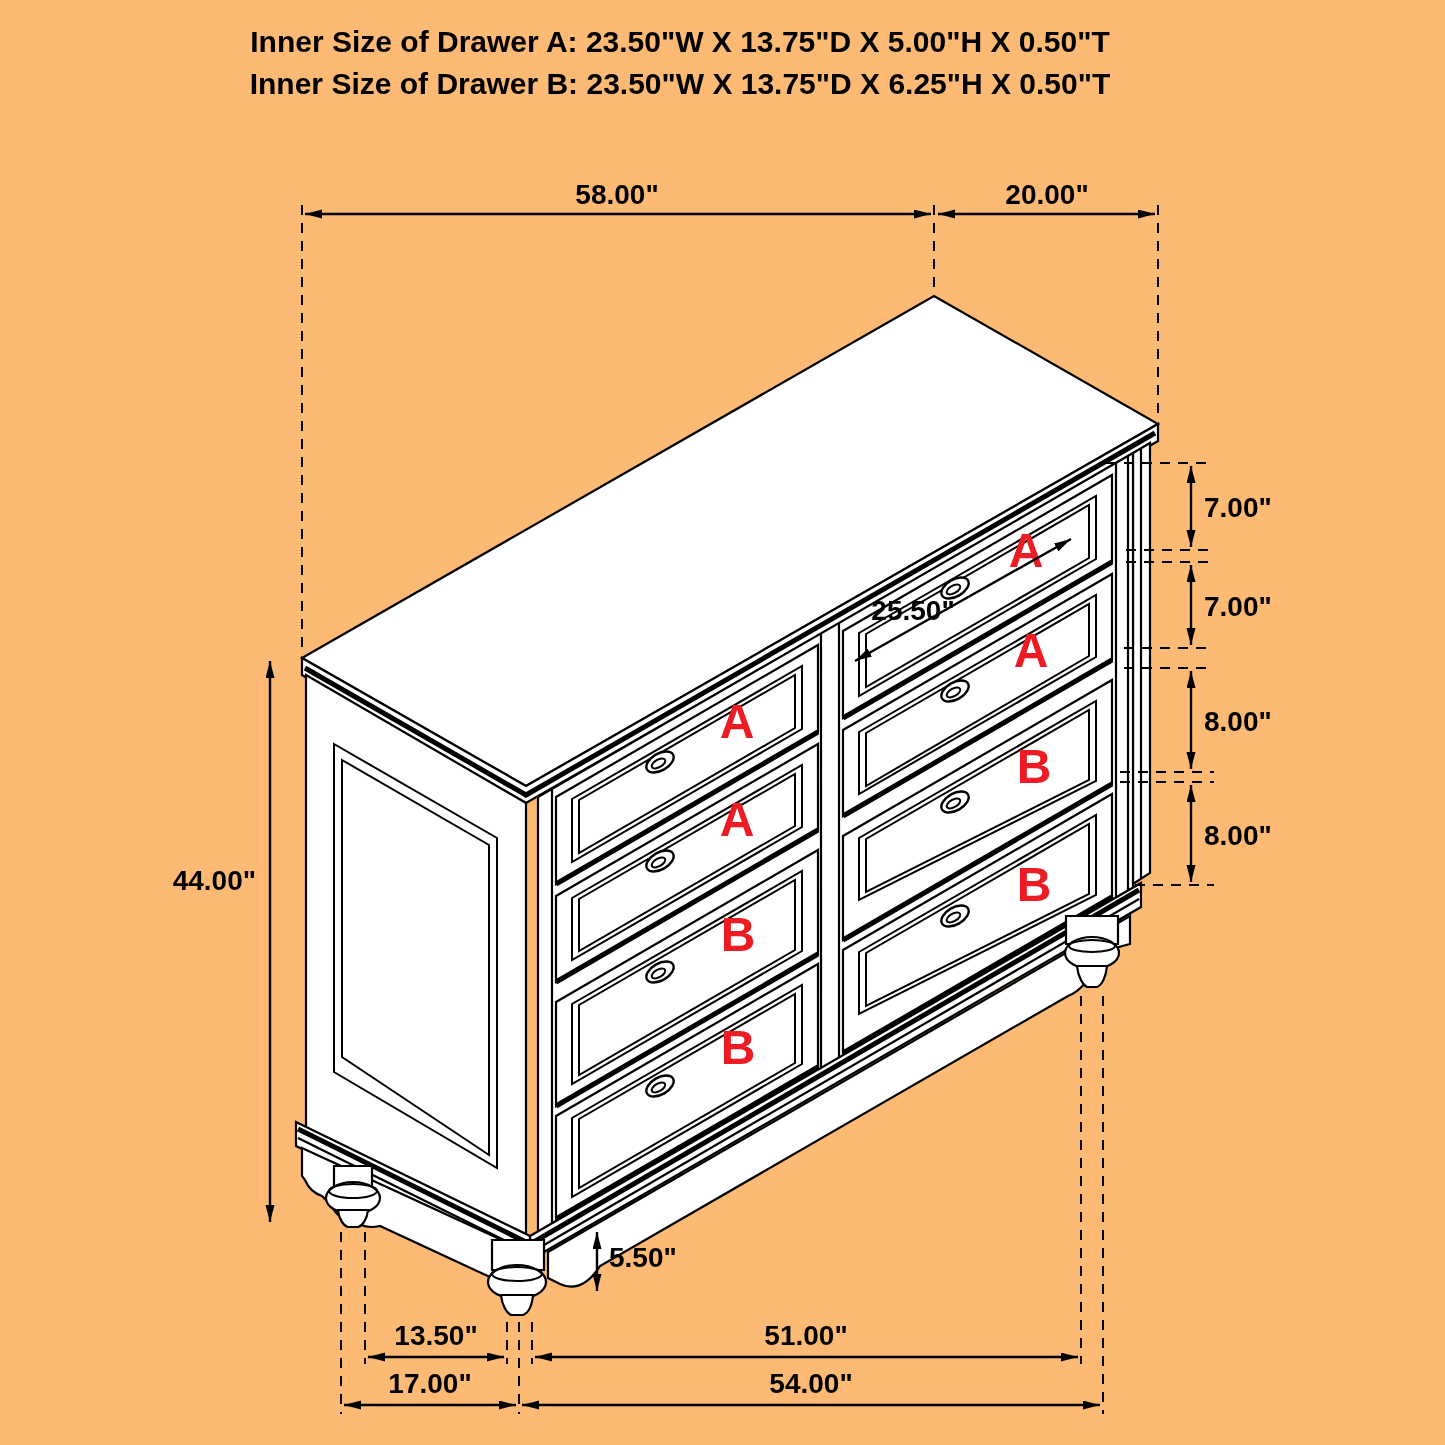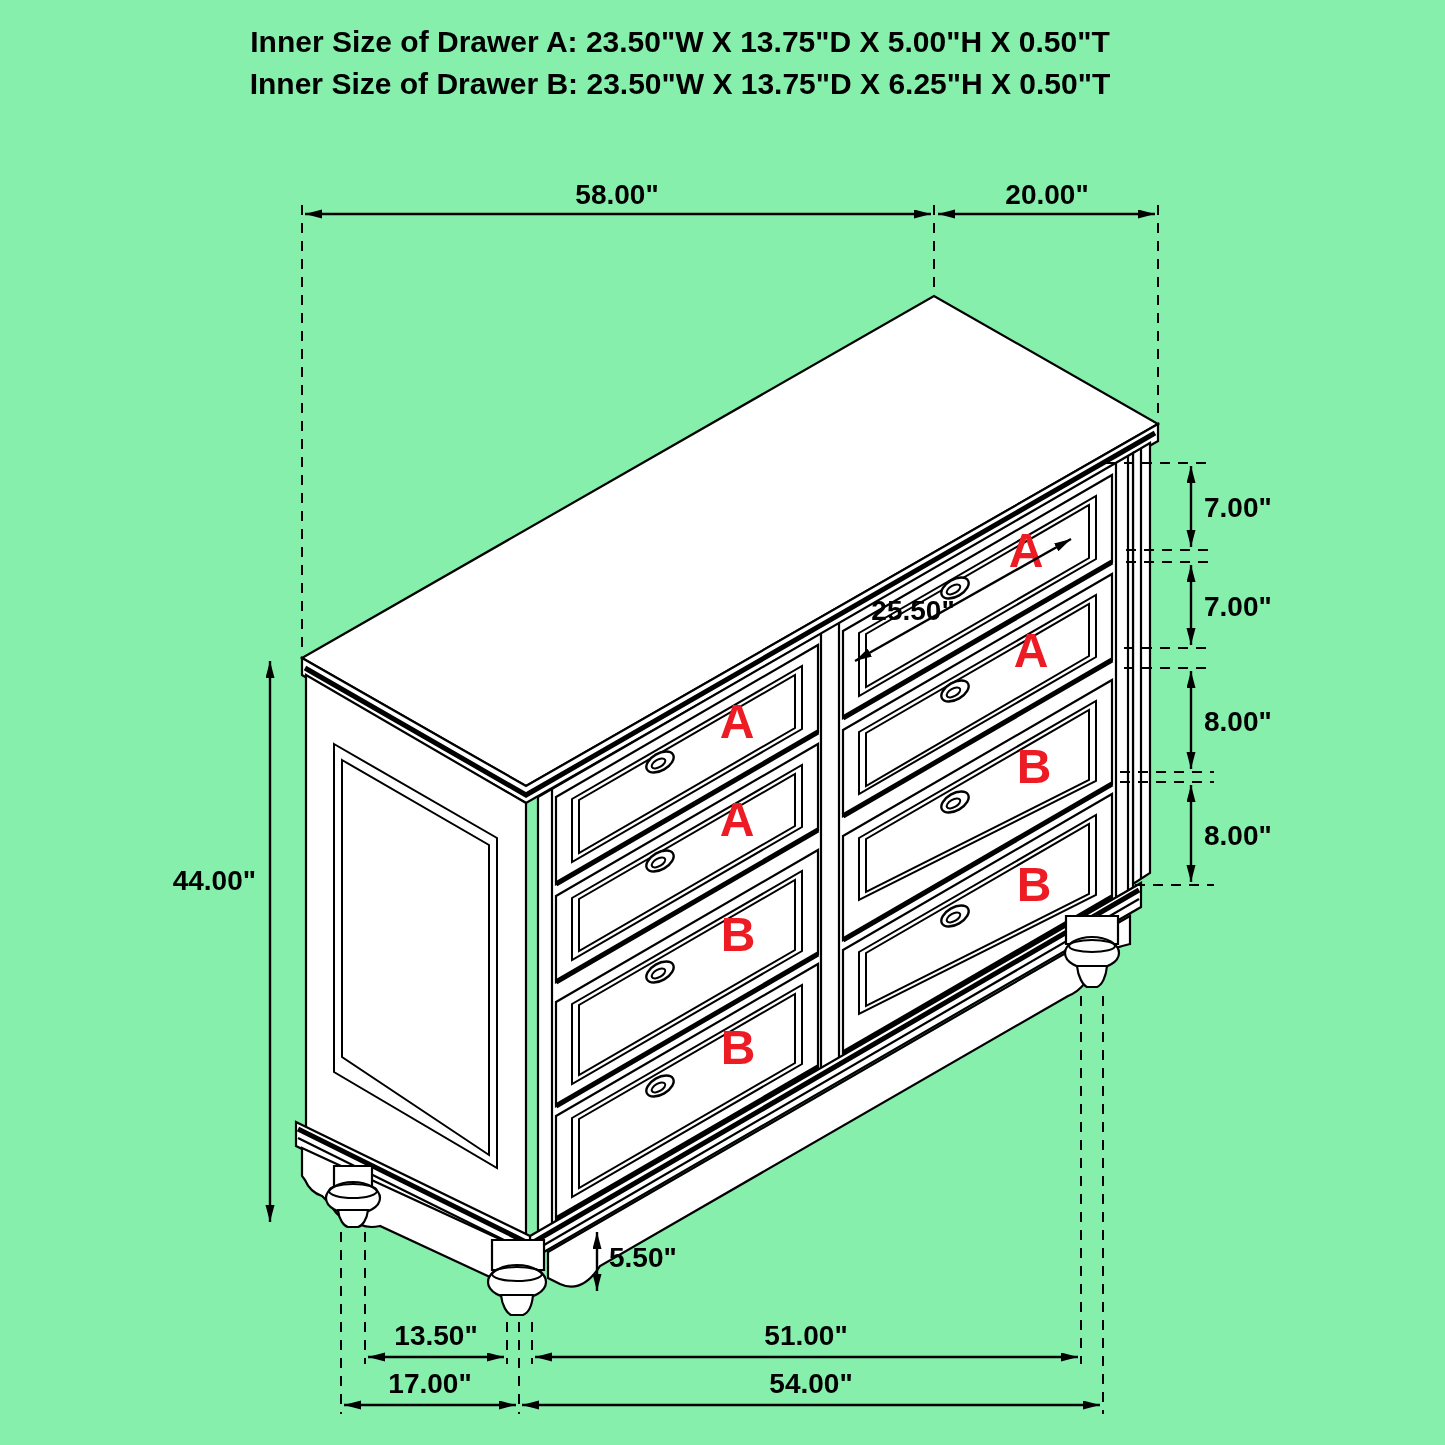--- a/index.html
+++ b/index.html
@@ -1,16 +1,16 @@
 <!DOCTYPE html>
 <html><head>
 <meta charset="utf-8">
 <style>
   html,body{margin:0;padding:0;background:#fff;}
-  #stage{position:relative;width:1445px;height:1445px;background:#86efac;overflow:hidden;}
+  #stage{position:relative;width:1445px;height:1445px;background:#fdba74;overflow:hidden;}
   svg{display:block;}
   .hdr{font:bold 30px "Liberation Sans",sans-serif;fill:#000;}
   .dim{font:bold 28px "Liberation Sans",sans-serif;fill:#000;}
   .red{font:bold 48px "Liberation Sans",sans-serif;}
   .ln{stroke:#000;stroke-width:2.2;fill:none;}
   .dash{stroke:#000;stroke-width:2;fill:none;stroke-dasharray:10 8;}
   .shape{stroke:#000;stroke-width:2.2;fill:#fff;}
   .shape2{stroke:#000;stroke-width:2;fill:none;}
   .heavy{stroke:#000;stroke-width:5;fill:none;}
   .dimln{stroke:#000;stroke-width:2.4;fill:none;}

